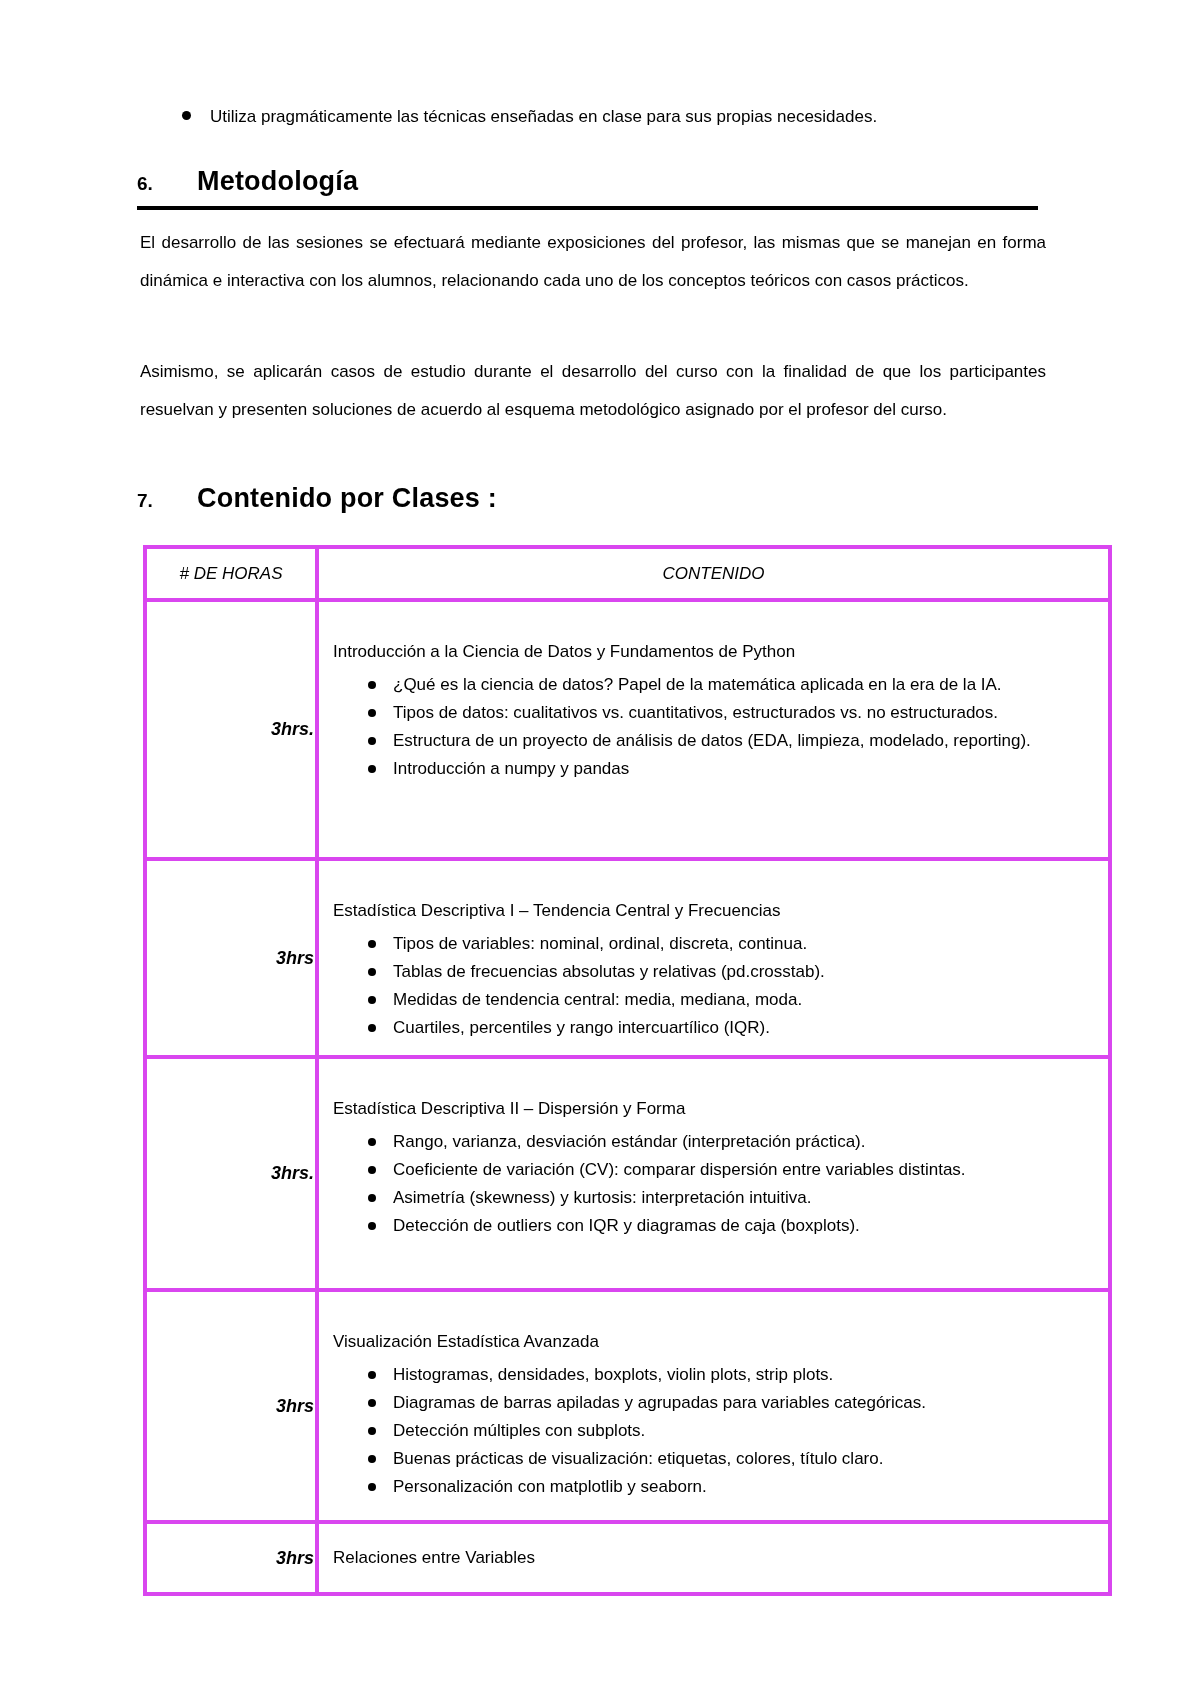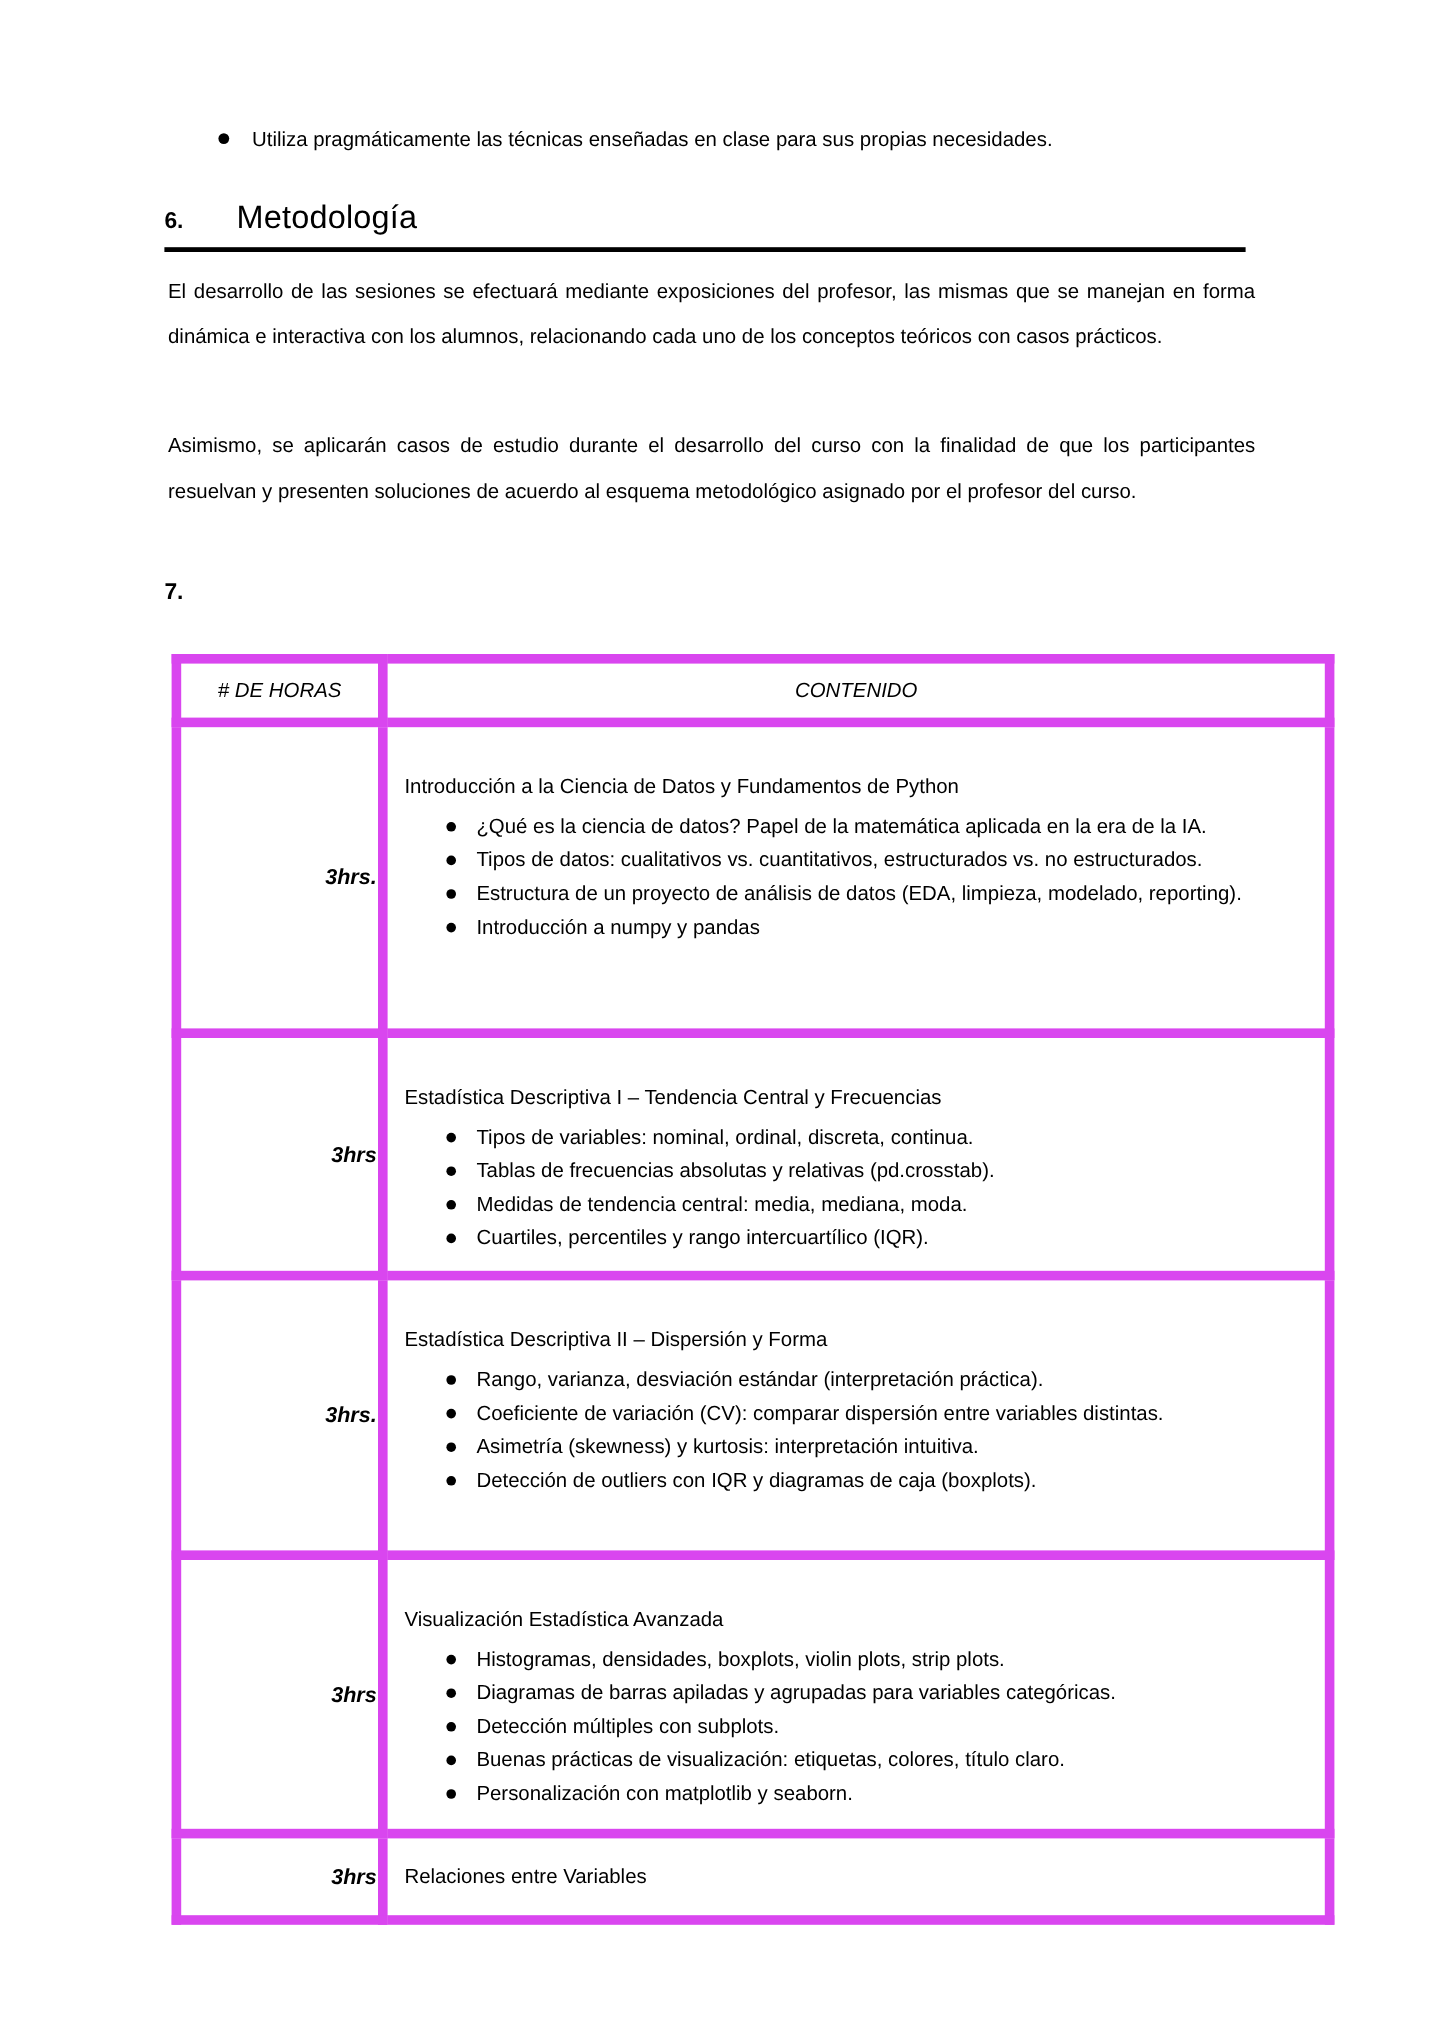--- a/index.html
+++ b/index.html
@@ -48,21 +48,21 @@
     display: flex;
     align-items: baseline;
   }
   .sec-num {
     flex: 0 0 60px;
     font-size: 19px;
     font-weight: bold;
   }
   .sec-title {
     font-size: 27px;
-    font-weight: normal;
+    font-weight: bold;
     letter-spacing: 0.2px;
   }
   .heading-6 {
     top: 166px;
     width: 901px;
     padding-bottom: 9px;
     border-bottom: 4px solid #000;
   }
   .heading-7 {
     top: 483px;
@@ -86,21 +86,21 @@
   .content-table {
     position: absolute;
     top: 545px;
     left: 143px;
     width: 969px;
     border-collapse: collapse;
     table-layout: fixed;
   }
   .content-table th,
   .content-table td {
-    border: 8px solid #d946ef;
+    border: 4px solid #d946ef;
     box-sizing: border-box;
   }
   .content-table th {
     font-size: 17px;
     font-style: italic;
     font-weight: normal;
     text-align: center;
     height: 53px;
     vertical-align: middle;
   }
@@ -164,20 +164,21 @@
   <div class="section-heading heading-6">
     <span class="sec-num">6.</span>
     <span class="sec-title">Metodología</span>
   </div>
 
   <p class="para para-2">Asimismo, se aplicarán casos de estudio durante el desarrollo del curso con la finalidad de que los participantes resuelvan y presenten soluciones de acuerdo al esquema metodológico asignado por el profesor del curso.</p>
   <p class="para para-1">El desarrollo de las sesiones se efectuará mediante exposiciones del profesor, las mismas que se manejan en forma dinámica e interactiva con los alumnos, relacionando cada uno de los conceptos teóricos con casos prácticos.</p>
 
   <div class="section-heading heading-7">
     <span class="sec-num">7.</span>
+    <span class="sec-title">Contenido por Clases :</span>
   </div>
 
   <table class="content-table">
     <thead>
       <tr>
         <th class="col-hours"># DE HORAS</th>
         <th class="col-content">CONTENIDO</th>
       </tr>
     </thead>
     <tbody>

